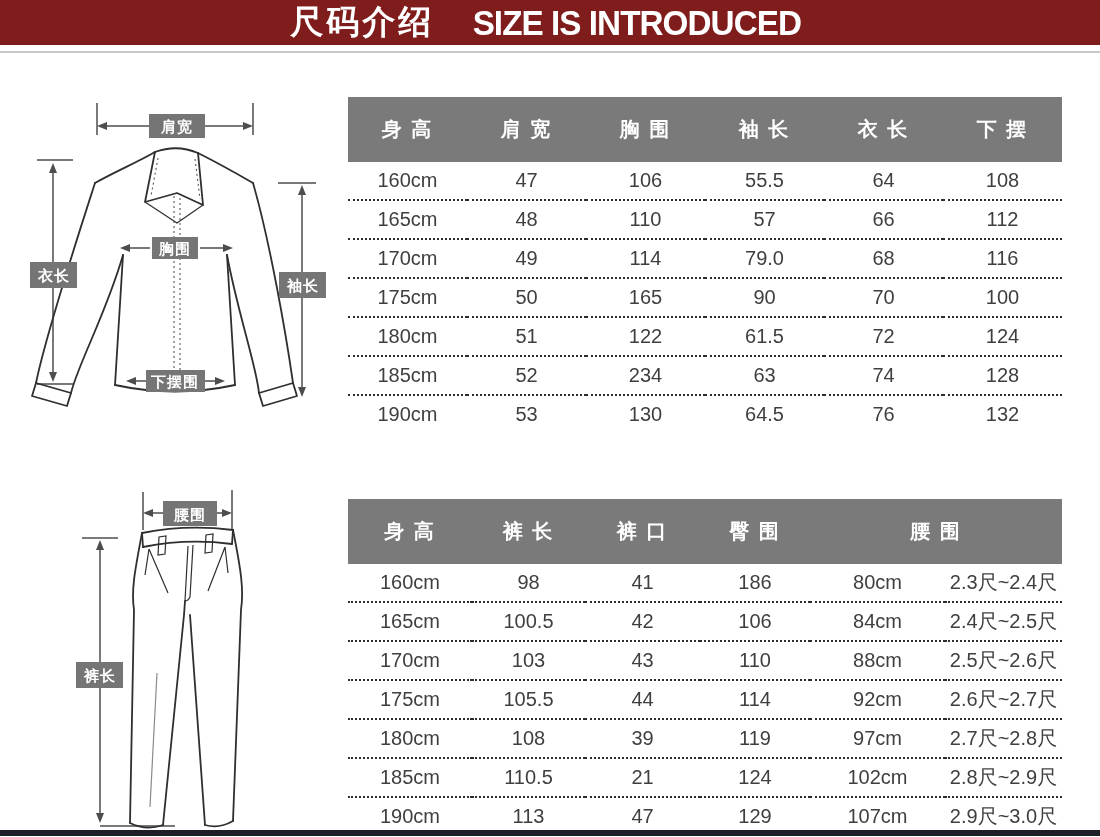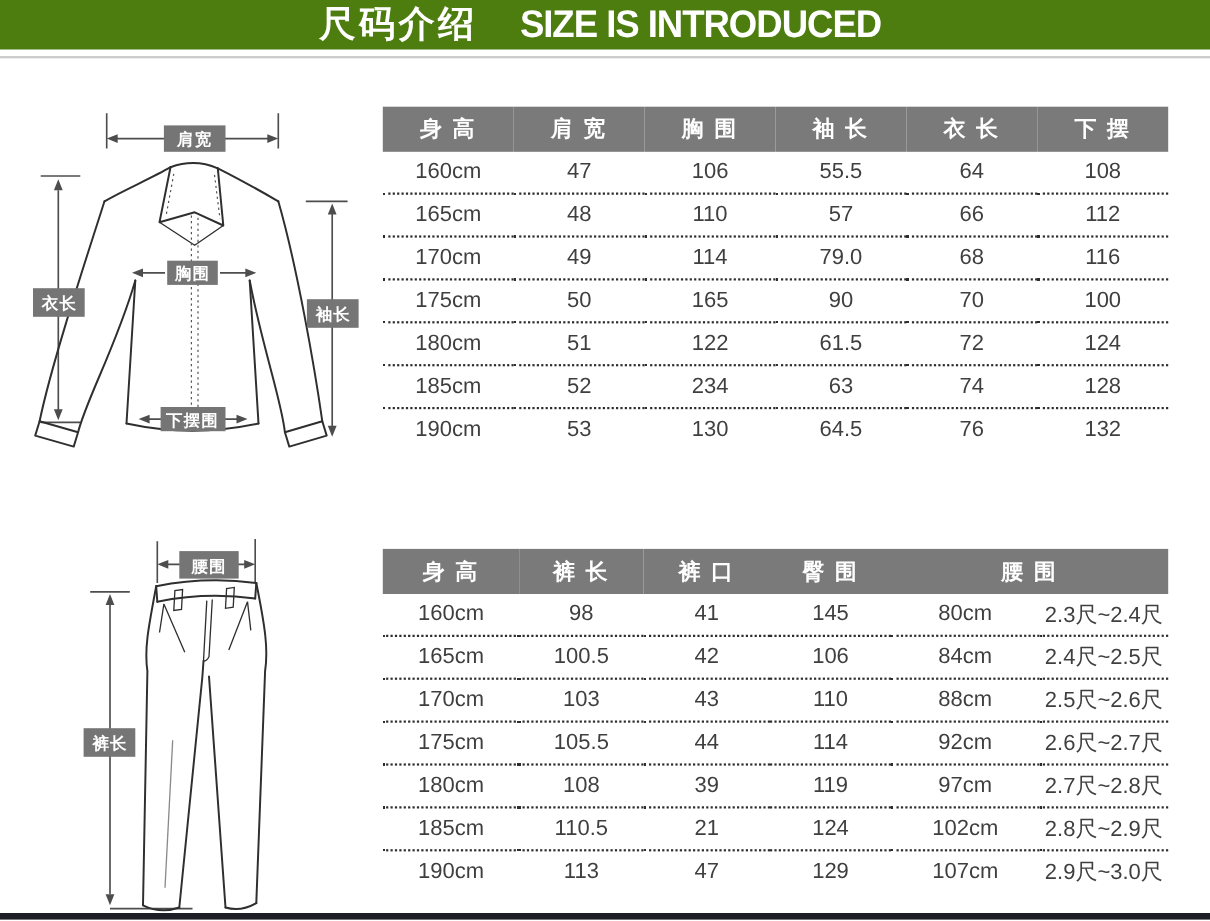--- a/index.html
+++ b/index.html
@@ -3,38 +3,38 @@
 <meta charset="utf-8">
 <style>
   html,body { margin:0; padding:0; background:#fff; }
   .page {
     position:relative; width:1100px; height:837px; background:#ffffff;
     font-family:"Liberation Sans", sans-serif; overflow:hidden;
   }
   
   .banner {
     position:absolute; left:0; top:0; width:1100px; height:45px;
-    background:#4d7c0f; color:#ffffff;
+    background:#7f1d1d; color:#ffffff;
     display:flex; align-items:center; justify-content:center; gap:30px;
   }
   .banner .zh { font-size:33px; font-weight:bold; letter-spacing:3px; }
   .banner .en { font-size:35px; font-weight:bold; letter-spacing:-1px; transform:scaleX(0.95); }
   .divider {
     position:absolute; left:0; top:51px; width:1100px; height:2px; background:#c9c9c9;
   }
   
   table.size-table {
     position:absolute; width:714px; border-collapse:collapse; table-layout:fixed;
     text-align:center;
   }
   table.size-table.shirt { left:348px; top:97px; }
   table.size-table.pants { left:348px; top:499px; }
   table.size-table thead th {
     background:#7a7a7a; color:#ffffff; font-size:20px; font-weight:bold;
-    height:41px; letter-spacing:2px; padding:0;
+    height:41px; letter-spacing:2px; padding:12px;
   }
   table.size-table tbody td {
     height:37px; font-size:20px; color:#3f3f3f; padding:0; font-weight:normal;
   }
   table.size-table tbody tr:not(:last-child) td {
     border-bottom:2px dotted #2d2d2d;
   }
   
   svg.diagram { position:absolute; }
   svg.shirt-svg { left:16px; top:92px; }
@@ -290,21 +290,21 @@
         <th>裤 口</th>
         <th>臀 围</th>
         <th colspan="2">腰 围</th>
       </tr>
     </thead>
     <tbody>
         <tr>
           <td>160cm</td>
           <td>98</td>
           <td>41</td>
-          <td>145</td>
+          <td>186</td>
           <td>80cm</td>
           <td>2.3尺~2.4尺</td>
         </tr>
         <tr>
           <td>165cm</td>
           <td>100.5</td>
           <td>42</td>
           <td>106</td>
           <td>84cm</td>
           <td>2.4尺~2.5尺</td>

